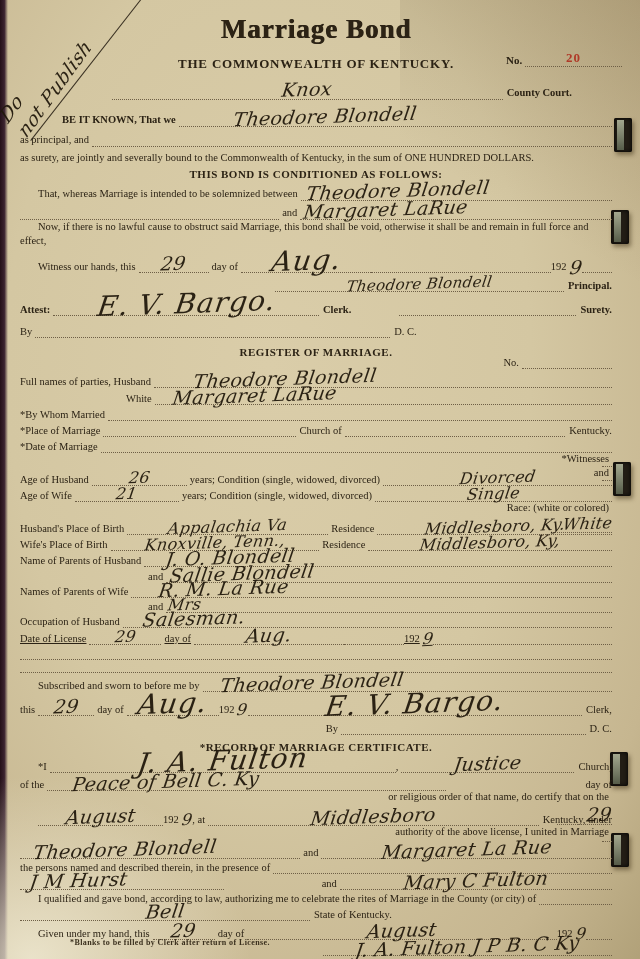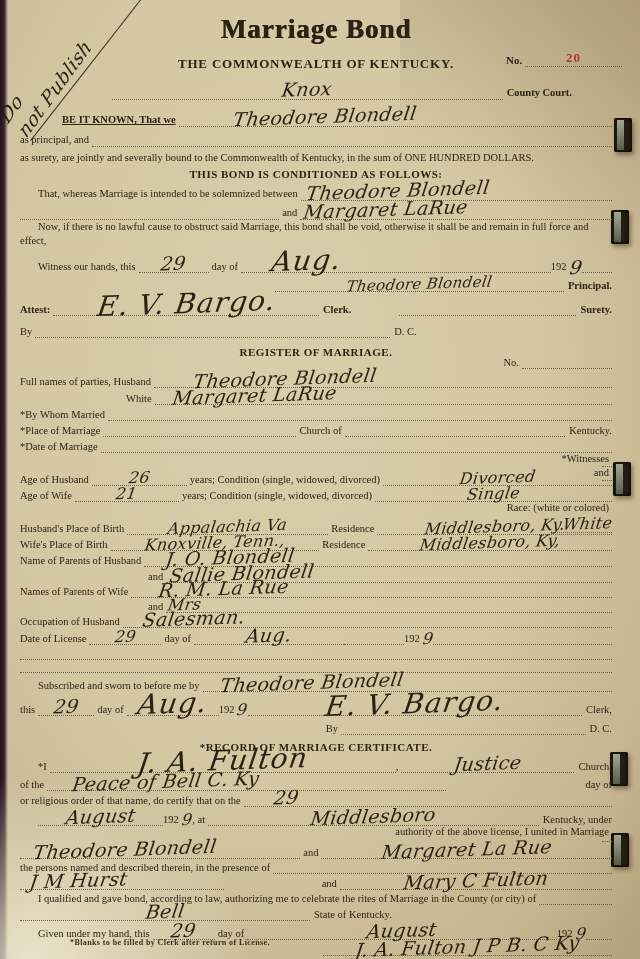--- a/index.html
+++ b/index.html
@@ -73,21 +73,21 @@
         <span>THE COMMONWEALTH OF KENTUCKY.</span>
       </div>
 
     <div class="r" style="height:28px;">
       <span class="gap" style="width:92px;"></span>
       <span class="d"><span class="hw lg">Knox</span></span>
       <span class="lbl-r bold">County Court.</span>
       <span class="gap" style="width:40px;"></span>
     </div>
 
-    <div class="r" style="height:27px;text-decoration:underline;">
+    <div class="r" style="height:27px;">
       <span class="gap" style="width:42px;"></span>
       <span class="lbl bold">BE IT KNOWN, That we</span>
       <span class="d ta-l" style="padding-left:55px;"><span class="hw lg">Theodore Blondell</span></span>
     </div>
 
     <div class="r" style="height:20px;">
       <span class="lbl">as principal, and</span>
       <span class="d"></span>
     </div>
 
@@ -246,21 +246,21 @@
       <span class="gap" style="width:128px;"></span>
       <span class="lbl">and</span>
       <span class="d ta-l" style="padding-left:2px;"><span class="hw">Mrs</span></span>
     </div>
 
     <div class="r" style="height:15px;">
       <span class="lbl">Occupation of Husband</span>
       <span class="d ta-l" style="padding-left:20px;"><span class="hw lg">Salesman.</span></span>
     </div>
 
-    <div class="r" style="height:17px;">
+    <div class="r" style="height:17px;text-decoration:underline;">
       <span class="lbl">Date of License</span>
       <span class="d" style="flex:0 0 72px;"><span class="hw">29</span></span>
       <span class="lbl" style="margin-left:3px;">day of</span>
       <span class="d" style="flex:0 0 150px;"><span class="hw lg">Aug.</span></span>
       <span class="d" style="flex:0 0 60px;"></span>
       <span class="lbl">192</span>
       <span class="hw">9</span>
       <span class="d"></span>
     </div>
 
@@ -308,21 +308,21 @@
       <span class="lbl-r">Church,</span>
     </div>
 
     <div class="r" style="height:18px;">
       <span class="lbl">of the</span>
       <span class="d ta-l" style="flex:2.2;padding-left:26px;"><span class="hw lg">Peace of Bell C. Ky</span></span>
       <span class="gap" style="flex:0.8;"></span>
       <span class="lbl-r">day of</span>
     </div>
 
-    <div class="r" style="height:16px;">
+    <div class="r" style="height:16px;flex-direction:column;">
       <span class="lbl">or religious order of that name, do certify that on the</span>
       <span class="d ta-l" style="padding-left:30px;"><span class="hw lg">29</span></span>
     </div>
 
     <div class="r" style="height:19px;">
       <span class="gap" style="width:18px;"></span>
       <span class="d" style="flex:0 0 125px;"><span class="hw lg">August</span></span>
       <span class="lbl">192</span>
       <span class="hw">9</span>
       <span class="lbl">, at</span>

